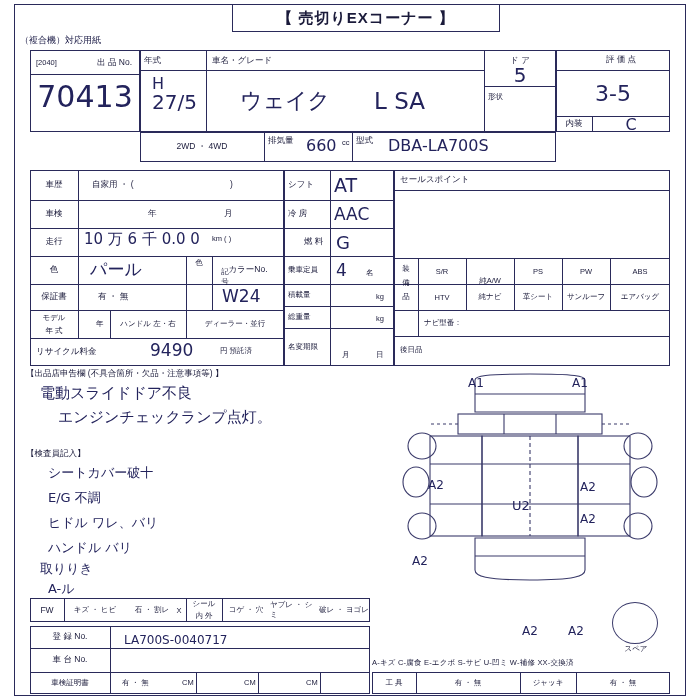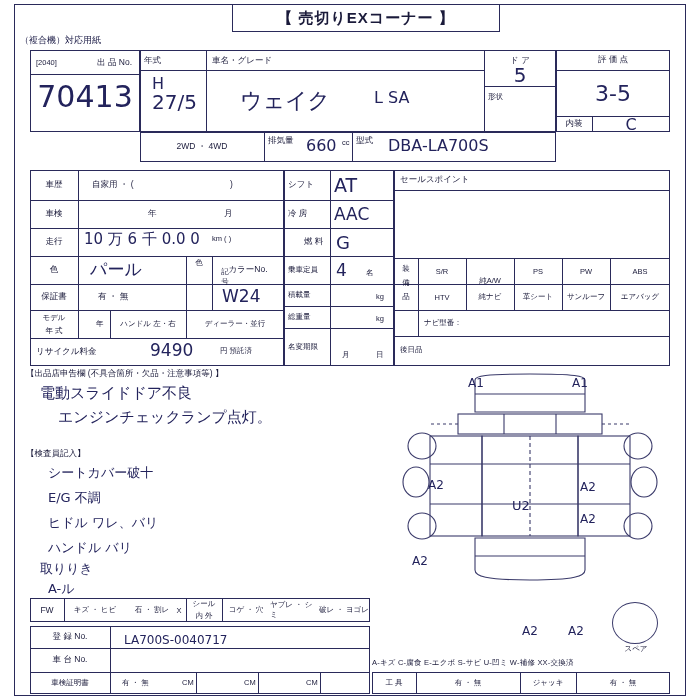--- a/index.html
+++ b/index.html
@@ -41,28 +41,28 @@
   <div class="abs hline" style="left:484px;top:86px;width:72px;"></div>
 
   <div class="abs sm lft" style="left:144px;top:52px;width:60px;height:18px;">年式</div>
   <div class="abs sm lft" style="left:212px;top:52px;width:200px;height:18px;">車名・グレード</div>
   <div class="abs sm ctr" style="left:484px;top:52px;width:72px;height:18px;">ド ア</div>
   <div class="abs xs lft" style="left:488px;top:88px;width:40px;height:18px;">形状</div>
 
   <div class="abs hw" style="left:152px;top:74px;font-size:16px;">H</div>
   <div class="abs hw" style="left:152px;top:90px;font-size:20px;">27/5</div>
   <div class="abs hw" style="left:240px;top:86px;font-size:22px;">ウェイク</div>
-  <div class="abs hw" style="left:374px;top:88px;font-size:16px;">L  SA</div>
+  <div class="abs hw" style="left:374px;top:88px;font-size:23px;">L  SA</div>
   <div class="abs hw ctr" style="left:484px;top:62px;width:72px;height:26px;font-size:20px;">5</div>
 
   <div class="abs bx" style="left:556px;top:50px;width:114px;height:82px;"></div>
   <div class="abs hline" style="left:556px;top:70px;width:114px;"></div>
   <div class="abs hline" style="left:556px;top:116px;width:114px;"></div>
   <div class="abs vline" style="left:592px;top:116px;height:16px;"></div>
-  <div class="abs sm ctr" style="left:556px;top:50px;width:114px;height:20px;">評 価 点</div>
+  <div class="abs sm ctr" style="left:556px;top:50px;width:130px;height:20px;">評 価 点</div>
   <div class="abs hw ctr" style="left:556px;top:72px;width:114px;height:42px;font-size:22px;">3-5</div>
   <div class="abs sm ctr" style="left:556px;top:116px;width:36px;height:16px;">内装</div>
   <div class="abs hw ctr" style="left:592px;top:114px;width:78px;height:20px;font-size:16px;">C</div>
 
   <div class="abs bx" style="left:140px;top:132px;width:416px;height:30px;"></div>
   <div class="abs vline" style="left:264px;top:132px;height:30px;"></div>
   <div class="abs vline" style="left:352px;top:132px;height:30px;"></div>
   <div class="abs sm ctr" style="left:140px;top:132px;width:124px;height:30px;">2WD ・ 4WD</div>
   <div class="abs sm lft" style="left:268px;top:134px;width:44px;height:14px;">排気量</div>
   <div class="abs hw" style="left:306px;top:136px;font-size:16px;">660</div>

